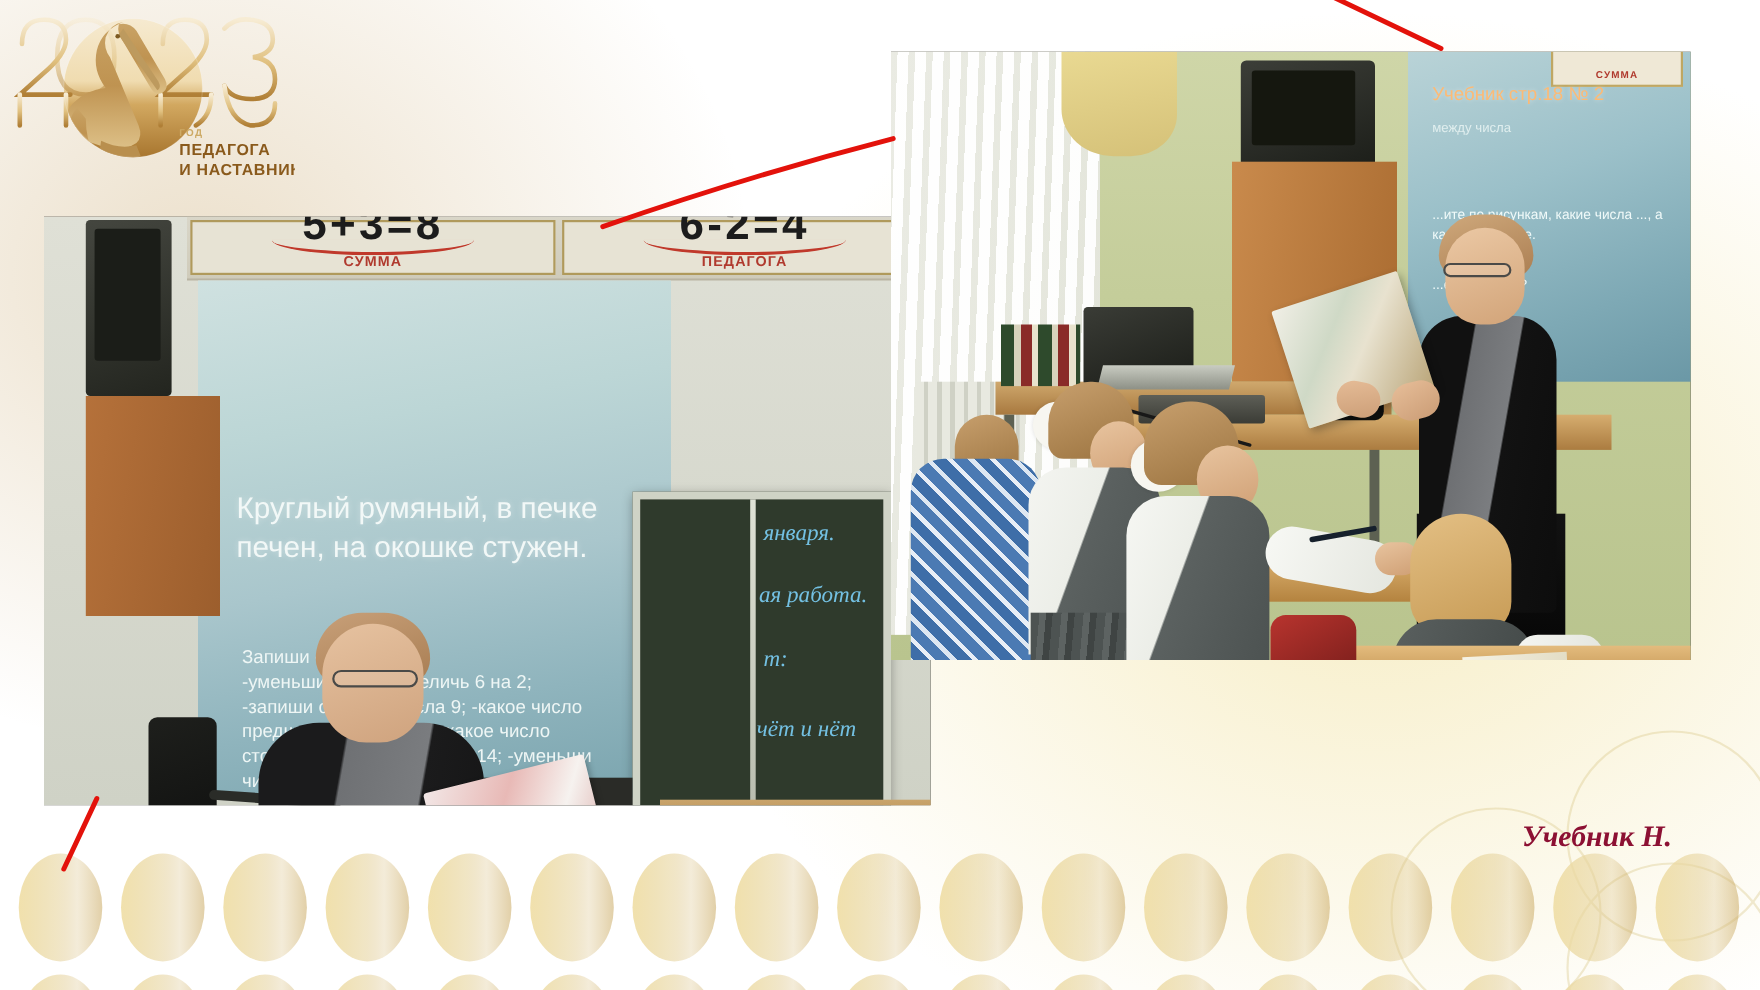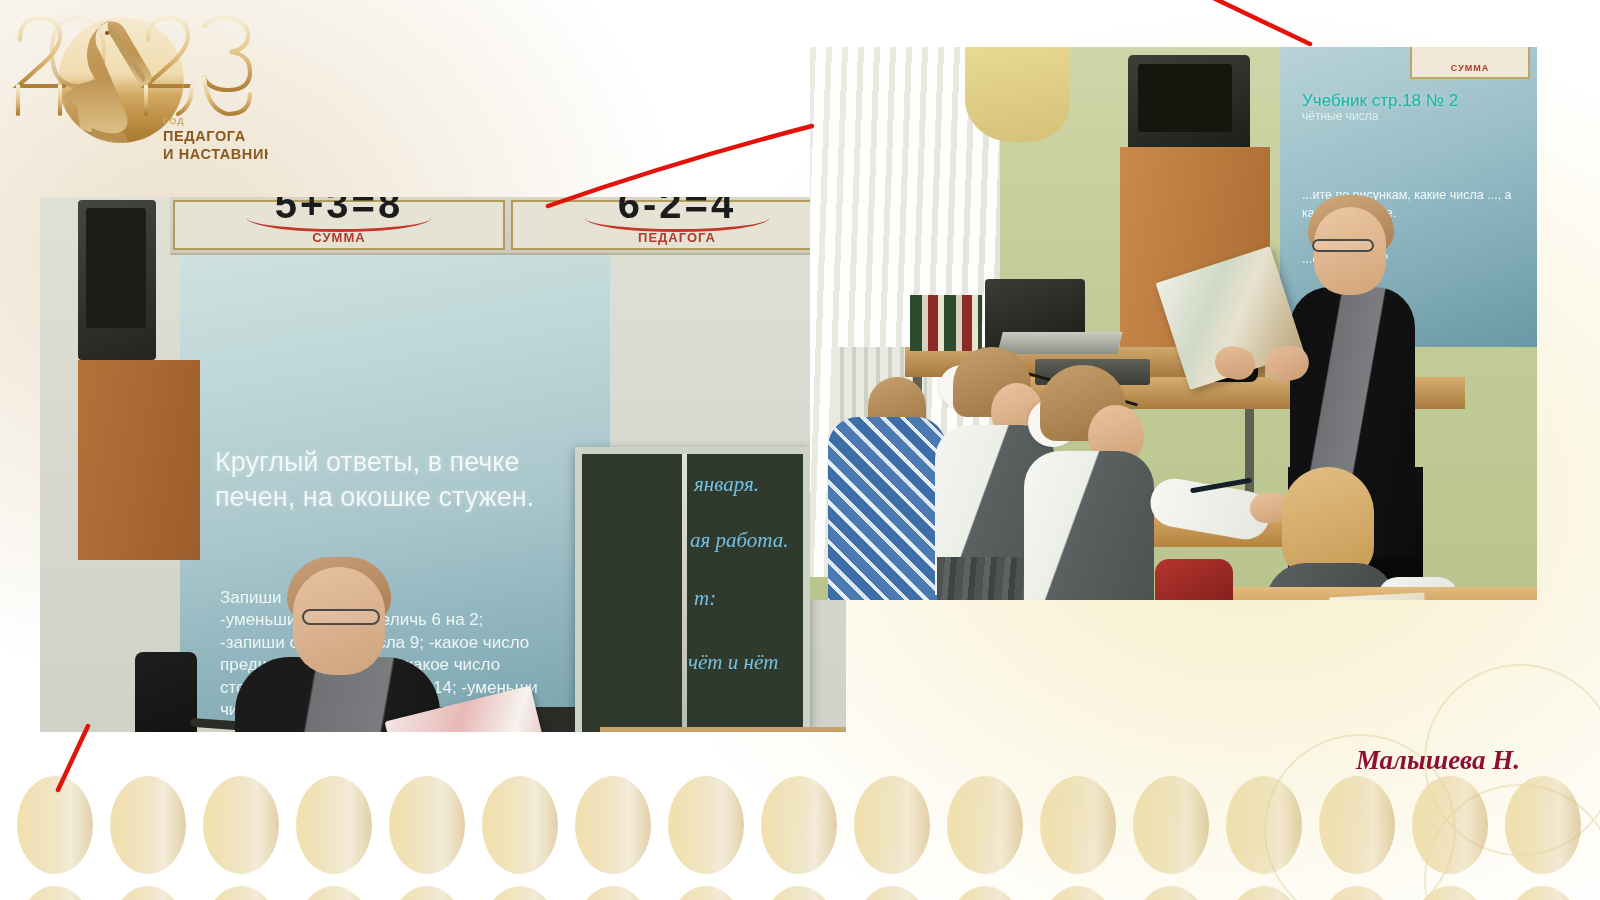--- a/index.html
+++ b/index.html
@@ -131,22 +131,22 @@
     background: repeating-linear-gradient(92deg, rgba(220,222,210,.55) 0 6px, rgba(255,255,255,.9) 6px 16px); }
   .r-valance { left:155px; top:0; width:105px; height:95px;
     background: linear-gradient(170deg,#e9d992,#d5c178); border-radius:0 0 40% 45%; }
   .r-tv { left:318px; top:8px; width:122px; height:98px;
     background: linear-gradient(160deg,#3c3e38,#1c1e19); border-radius:5px; }
   .r-tv-screen { left:10px; top:9px; width:94px; height:68px; background:#15170f; border-radius:3px; }
   .r-cabinet { left:310px; top:100px; width:150px; height:200px;
     background: linear-gradient(100deg,#c98a4c,#aa6c31); }
   .r-screen { left:470px; top:0; width:257px; height:300px;
     background: linear-gradient(160deg,#b9d3d7 0%, #9bc0c9 40%, #7ea9b5 75%, #6b98a6 100%); }
-  .r-screen-title { left:492px; top:44px; width:230px;
-    font: 400 17px "Liberation Sans", sans-serif; color:#14b8a6; text-shadow:0 0 5px rgba(255,255,255,.4); }
+  .r-screen-title { left:492px; top:29px; width:230px;
+    font: 400 17px "Liberation Sans", sans-serif; color:#fdba74; text-shadow:0 0 5px rgba(255,255,255,.4); }
   .r-screen-sub { left:492px; top:62px; width:230px;
     font: 400 12px "Liberation Sans", sans-serif; color:#eaf5f4; opacity:.85; }
   .r-screen-body { left:492px; top:140px; width:235px;
     font: 400 12.5px "Liberation Sans", sans-serif; color:#f0faf9; line-height:1.4; }
   .r-screen-q { left:492px; top:205px; width:235px;
     font: 400 12.5px "Liberation Sans", sans-serif; color:#f0faf9; }
   .r-toppost { left:600px; top:-2px; width:120px; height:34px; background:#efe8d6;
     border:2px solid #bfa763; }
   .r-toppost .cap { text-align:center; font:bold 9px "Liberation Sans", sans-serif;
     color:#b03a2e; margin-top:16px; letter-spacing:1px; }
@@ -352,21 +352,21 @@
         <div class="cap">СУММА</div>
       </div>
       <div class="l-poster">
         <div class="big">6-2=4</div>
         <div class="brace"></div>
         <div class="cap">ПЕДАГОГА</div>
       </div>
     </div>
 
     <div class="layer l-screen"></div>
-    <div class="layer l-screen-txt1">Круглый ответы, в печке печен, на окошке стужен.</div>
+    <div class="layer l-screen-txt1">Круглый румяный, в печке печен, на окошке стужен.</div>
     <div class="layer l-screen-txt2">
       <div>Запиши ответы:</div>
       <div>-уменьши 8 на 3; -увеличь 6 на 2;</div>
       <div>-запиши соседей числа 9; -какое число</div>
       <div>предшествует числу 6;-какое число</div>
       <div>стоит между числами 12 и 14; -уменьши</div>
       <div>число 9 на 2;</div>
     </div>
 
     <div class="layer l-blackboard">
@@ -413,21 +413,21 @@
     <div class="layer r-tv">
       <div class="layer r-tv-screen"></div>
     </div>
     <div class="layer r-cabinet"></div>
 
     <div class="layer r-screen"></div>
     <div class="layer r-toppost">
       <div class="cap">СУММА</div>
     </div>
     <div class="layer r-screen-title">Учебник стр.18  № 2</div>
-    <div class="layer r-screen-sub">чётные числа</div>
+    <div class="layer r-screen-sub">между числа</div>
     <div class="layer r-screen-body">...ите по рисункам, какие числа ..., а какие нечетные.</div>
     <div class="layer r-screen-q">...ете сделать?</div>
 
     <div class="layer r-radiator"></div>
     <div class="layer r-deskA">
       <div class="r-deskA-leg" style="left:8px;top:30px;"></div>
       <div class="r-deskA-leg" style="left:340px;top:30px;"></div>
     </div>
     <div class="layer r-books"></div>
     <div class="layer r-monitor"></div>
@@ -491,15 +491,15 @@
     <div class="layer" style="left:520px;top:548px;width:95px;height:28px;background:linear-gradient(100deg,#f6f3e6,#e2dcc4);transform:rotate(-3deg);"></div>
     <div class="layer" style="left:345px;top:512px;width:78px;height:52px;background:linear-gradient(150deg,#b8342e,#7d1f1c);border-radius:14px 14px 6px 6px;"></div>
   </div>
 
   <svg class="red-decor" width="1600" height="900" viewBox="0 0 1600 900">
     <path d="M548 206 Q680 160 812 126" fill="none" stroke="#e3120b" stroke-width="4.5" stroke-linecap="round"></path>
     <path d="M1205 -6 L1310 44" fill="none" stroke="#e3120b" stroke-width="4.5" stroke-linecap="round"></path>
     <path d="M88 726 L58 790" fill="none" stroke="#e3120b" stroke-width="4.5" stroke-linecap="round"></path>
   </svg>
 
-  <div class="signature">Малышева Н.</div>
+  <div class="signature">Учебник Н.</div>
 
 </div>
 
 </body></html>

